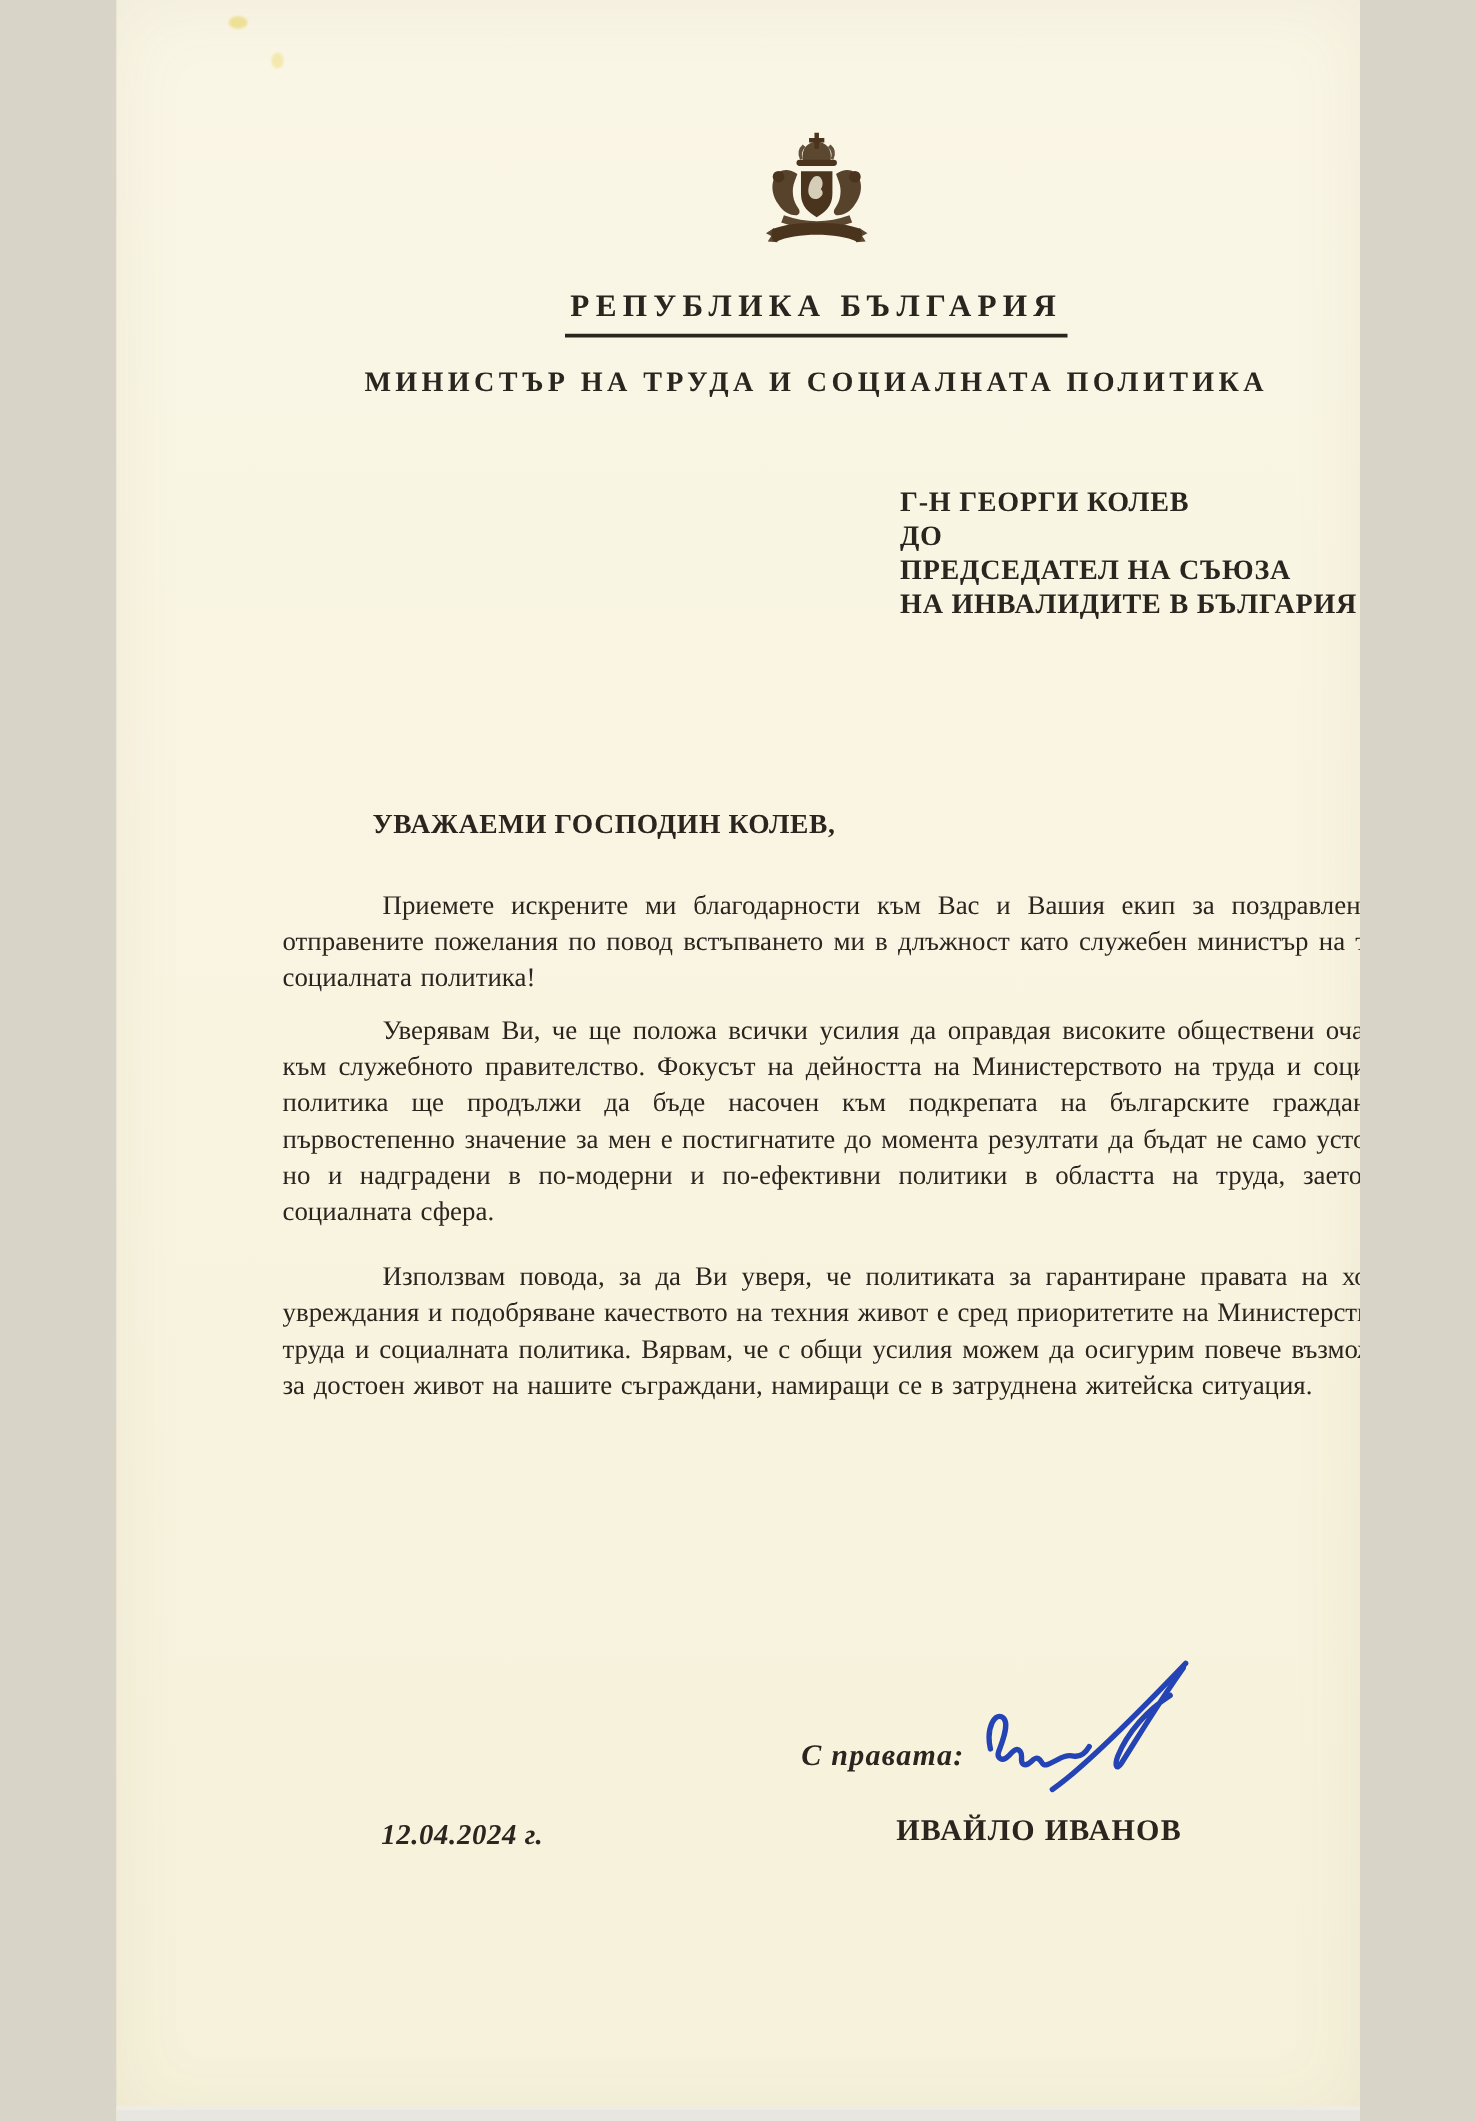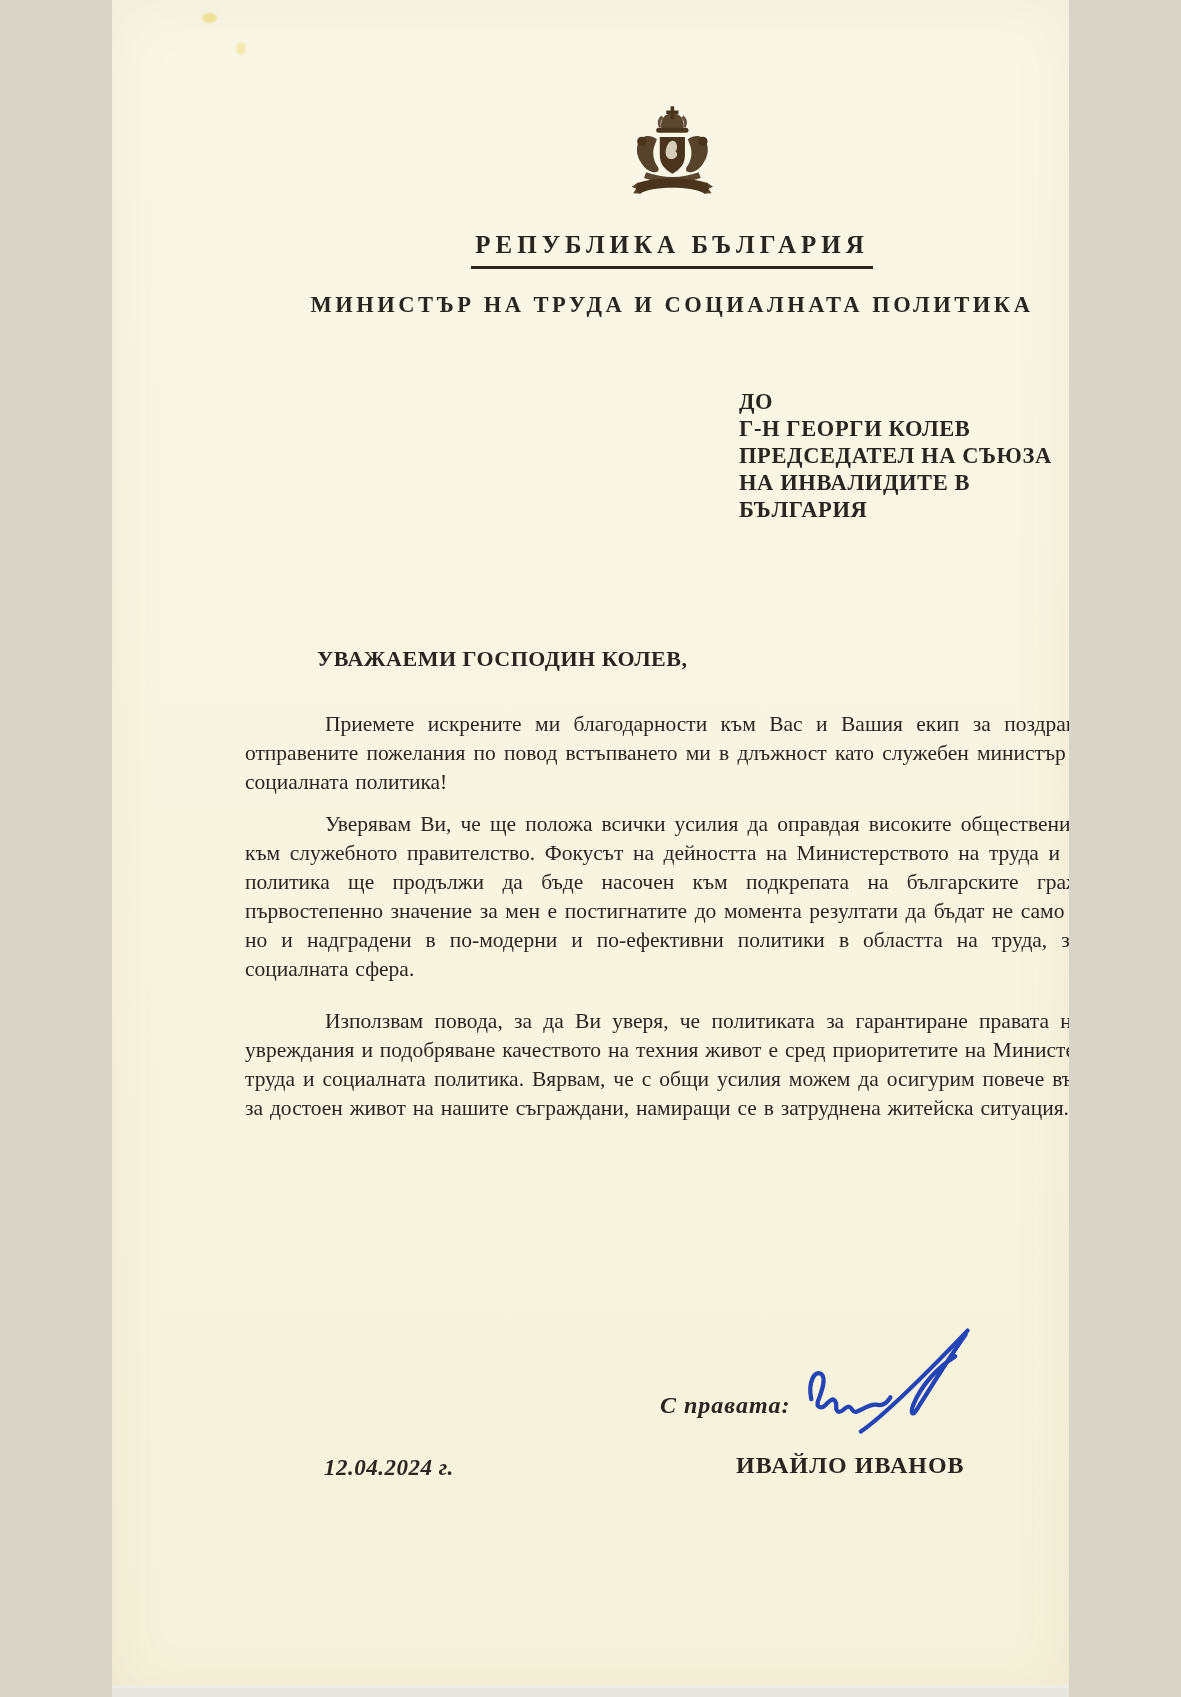--- a/index.html
+++ b/index.html
@@ -5,20 +5,21 @@
   html,body { margin:0; padding:0; background:#d8d4c8; }
   .page {
     position:relative;
     width:957px; height:1697px;
     margin:0 auto;
     background:linear-gradient(180deg,#faf6e6 0%,#f9f4e0 55%,#f6f1da 100%);
     font-family:"Liberation Serif","DejaVu Serif",serif;
     color:#2b2520;
     overflow:hidden;
     box-shadow:inset 0 0 60px rgba(120,105,70,0.08);
+    padding-left:38px;
   }
 
   
   .letterhead { position:absolute; top:104px; left:0; width:1120px; text-align:center; }
   .emblem { display:inline-block; line-height:0; }
   .republic-title { margin-top:8px; font-weight:bold; font-size:25px; letter-spacing:5px; white-space:nowrap; }
   .title-underline { width:402px; height:3px; background:#2b2520; margin:7px auto 0; }
   .minister-title { margin-top:23px; font-weight:bold; font-size:22.5px; letter-spacing:3.5px; white-space:nowrap; }
 
   
@@ -73,22 +74,22 @@
           <path d="M123,109 l9,6 -6,3 4,6 -11,1 z" opacity="0.9"></path>
         </g>
       </svg>
     </span>
     <div class="republic-title">РЕПУБЛИКА БЪЛГАРИЯ</div>
     <div class="title-underline"></div>
     <div class="minister-title">МИНИСТЪР НА ТРУДА И СОЦИАЛНАТА ПОЛИТИКА</div>
   </div>
 
   <div class="recipient">
+    <div>Г-Н ГЕОРГИ КОЛЕВ</div>
     <div>ДО</div>
-    <div>Г-Н ГЕОРГИ КОЛЕВ</div>
     <div>ПРЕДСЕДАТЕЛ НА СЪЮЗА</div>
     <div>НА ИНВАЛИДИТЕ В БЪЛГАРИЯ</div>
   </div>
 
   <div class="salutation">УВАЖАЕМИ ГОСПОДИН КОЛЕВ,</div>
 
   <div class="letter-body">
     <p>Приемете искрените ми благодарности към Вас и Вашия екип за поздравленията и отправените пожелания по повод встъпването ми в длъжност като служебен министър на труда и социалната политика!</p>
     <p>Уверявам Ви, че ще положа всички усилия да оправдая високите обществени очаквания към служебното правителство. Фокусът на дейността на Министерството на труда и социалната политика ще продължи да бъде насочен към подкрепата на българските граждани. От първостепенно значение за мен е постигнатите до момента резултати да бъдат не само устойчиви, но и надградени в по-модерни и по-ефективни политики в областта на труда, заетостта и социалната сфера.</p>
     <p>Използвам повода, за да Ви уверя, че политиката за гарантиране правата на хората с увреждания и подобряване качеството на техния живот е сред приоритетите на Министерството на труда и социалната политика. Вярвам, че с общи усилия можем да осигурим повече възможности за достоен живот на нашите съграждани, намиращи се в затруднена житейска ситуация.</p>

